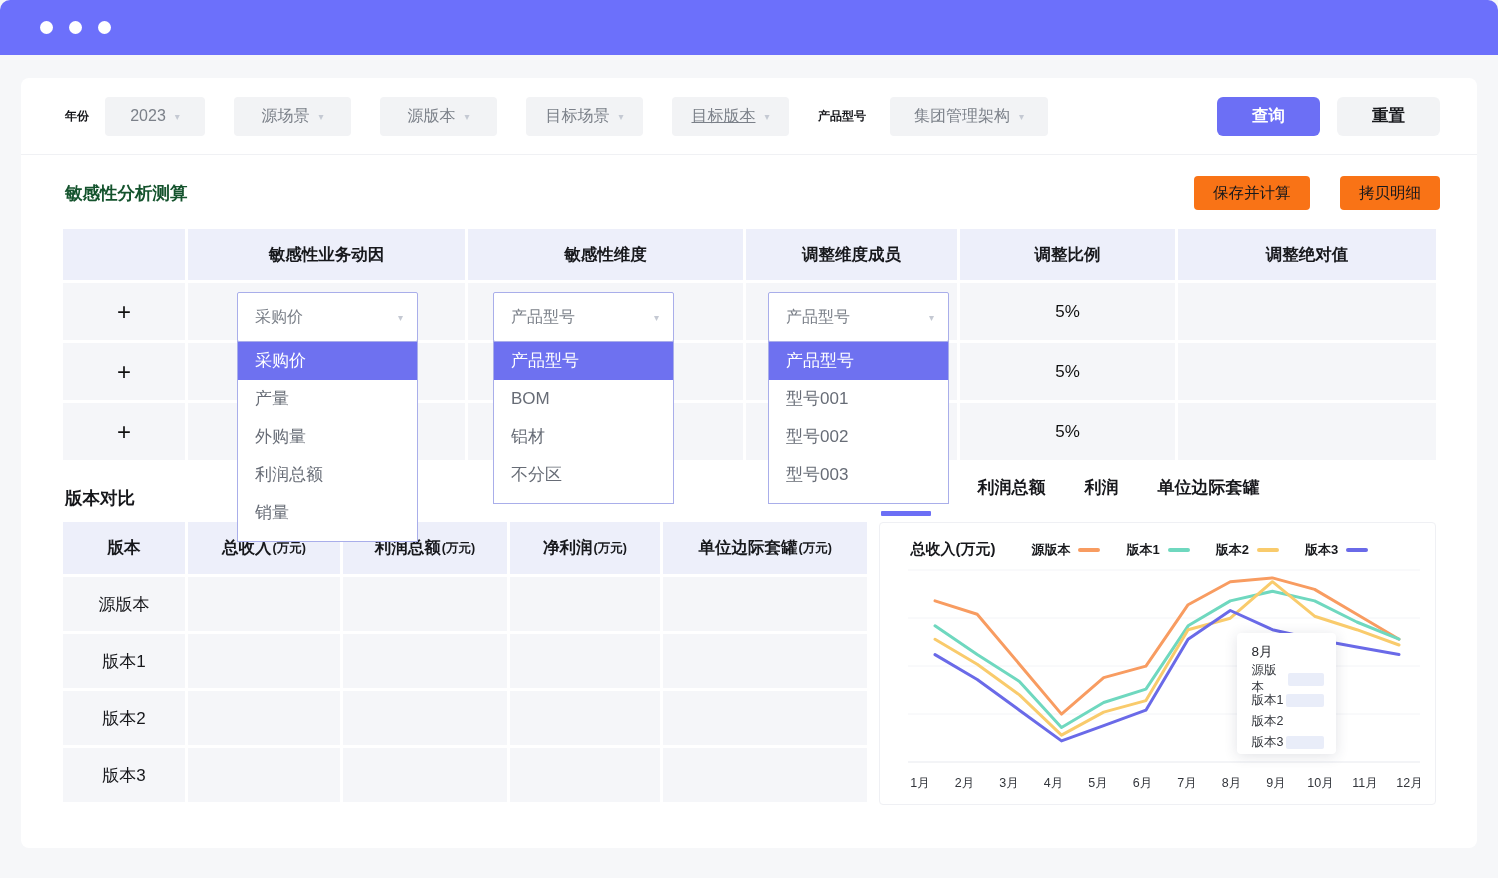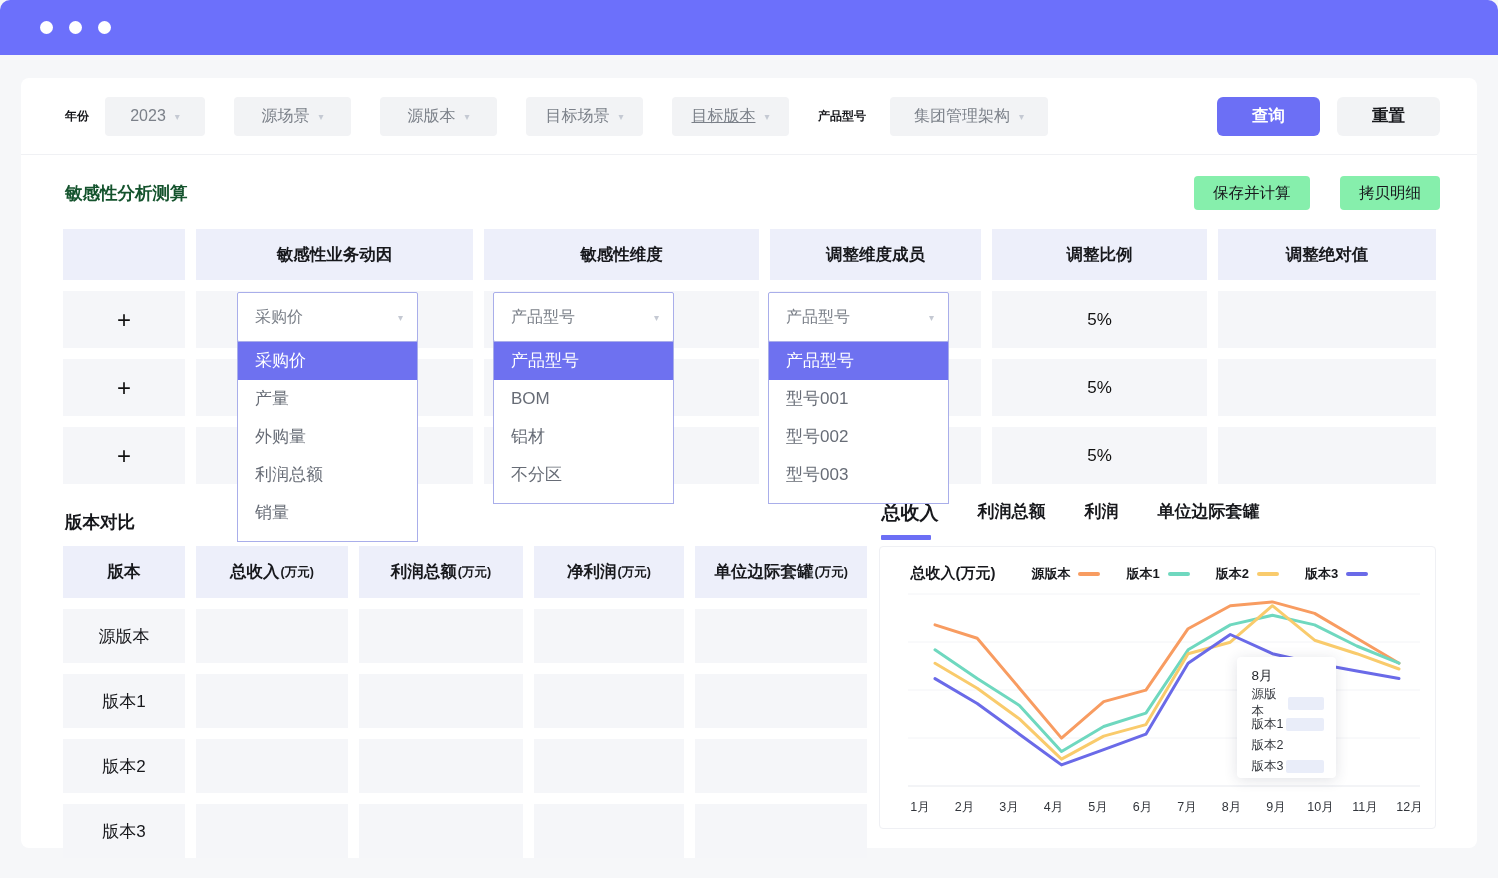--- a/index.html
+++ b/index.html
@@ -26,26 +26,26 @@
   .f-spacer { flex:1; }
   .btn-primary { width:103px; height:39px; background:#6C6FF5; color:#fff; border:none; border-radius:6px;
     font-size:16.5px; font-weight:bold; cursor:pointer; font-family:inherit; }
   .btn-plain { width:103px; height:39px; background:#F2F3F5; color:#17181C; border:none; border-radius:6px;
     font-size:16.5px; font-weight:bold; cursor:pointer; margin-left:17px; font-family:inherit; }
 
   
   .section-head { display:flex; align-items:center; margin-top:21px; padding:0 37px 0 44px; height:34px; }
   .sec-title { font-size:17.5px; font-weight:bold; color:#14532d; }
   .sec-btns { margin-left:auto; }
-  .btn-small { height:34px; background:#86efac; color:#17181C; border:none; border-radius:4px;
+  .btn-small { height:34px; background:#f97316; color:#17181C; border:none; border-radius:4px;
     font-size:15.5px; padding:0 19px; margin-left:26px; cursor:pointer; font-family:inherit; }
 
   
   .sens-wrap { position:relative; margin:19px 41px 0 42px; }
-  .grid { display:grid; gap:11px; background:#fff; }
+  .grid { display:grid; gap:3px; background:#fff; }
   #sens-grid { grid-template-columns:122px 277px 275px 211px 215px 1fr; }
   .hd { height:51px; background:#EDEFFA; display:flex; align-items:center; justify-content:center;
     font-size:16.5px; font-weight:bold; color:#17181C; }
   .cell { height:57px; background:#F5F6F9; display:flex; align-items:center; justify-content:center;
     font-size:17px; color:#111; }
   .cell.plus { font-size:24px; font-weight:300; color:#111; cursor:pointer; }
 
   
   .dd { position:absolute; top:63px; width:181px; z-index:6; }
   .dd-head { height:50px; background:#fff; border:1px solid #A9AEEA; border-radius:2px;

